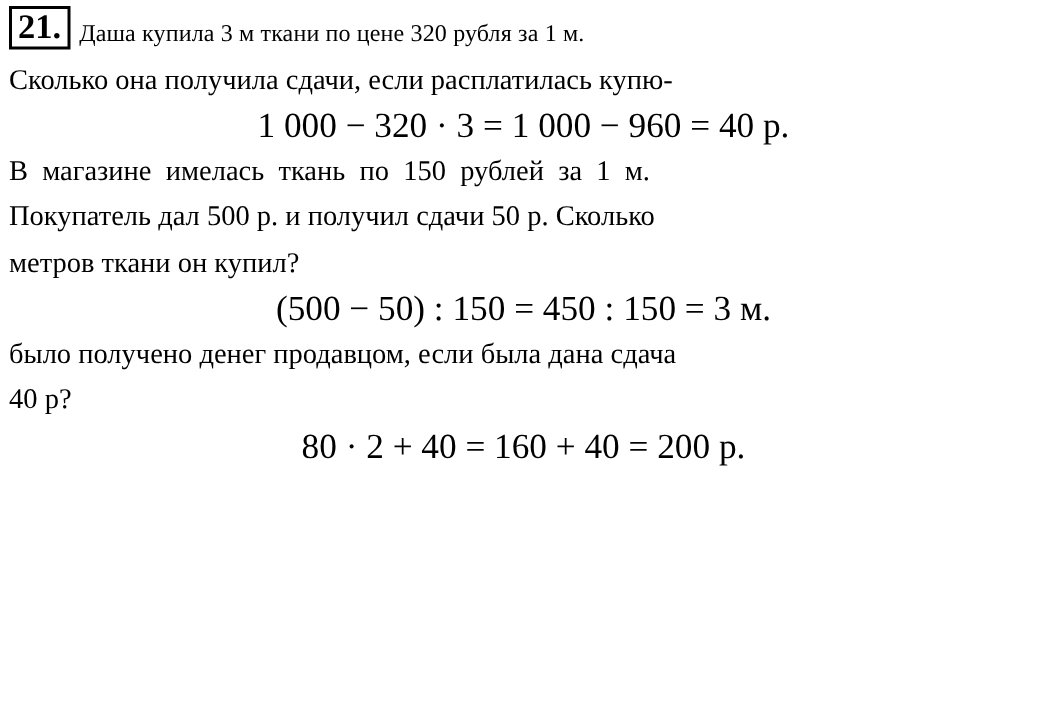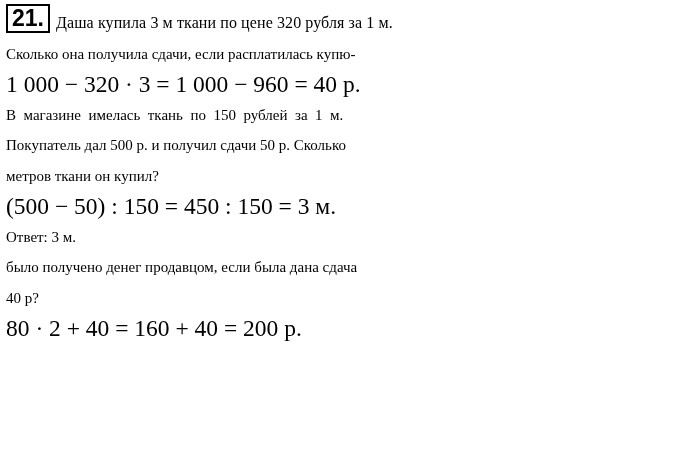--- a/index.html
+++ b/index.html
@@ -18,67 +18,67 @@
     position: relative;
     width: 700px;
     height: 469px;
     box-sizing: border-box;
     padding: 6px 8px 0 6px;
   }
   .task-number {
     display: inline-block;
     border: 2px solid #000;
     padding: 0px 4px 1px 4px;
-    font-family: Liberation Sans, sans-serif;
+    font-family: Liberation Serif, serif;
     font-weight: bold;
     font-size: 23px;
     line-height: 24px;
     vertical-align: middle;
     margin-right: 6px;
     position: relative;
     top: -2px;
   }
   .line {
-    font-size: 15px;
+    font-size: 19px;
     line-height: 30.5px;
     white-space: pre;
     letter-spacing: 0px;
   }
   .first-line {
     display: flex;
     align-items: baseline;
     white-space: nowrap;
   }
   .first-line .txt {
     font-size: 16px;
     line-height: 30.5px;
     letter-spacing: 0.1px;
   }
   .math {
     font-size: 23.5px;
     line-height: 30.5px;
     white-space: pre;
+    text-align: center;
   }
 </style>
 </head>
 <body>
 
 <div class="page">
 
   <div class="first-line">
     <span class="task-number">21.</span>
     <span class="txt">Даша купила 3 м ткани по цене 320 рубля за 1 м.</span>
   </div>
 
   <div class="line">Сколько она получила сдачи, если расплатилась купю-</div>
   <div class="math">1 000 − 320 · 3 = 1 000 − 960 = 40 р.</div>
 
   <div class="line">В  магазине  имелась  ткань  по  150  рублей  за  1  м.</div>
   <div class="line">Покупатель дал 500 р. и получил сдачи 50 р. Сколько</div>
   <div class="line">метров ткани он купил?</div>
   <div class="math">(500 − 50) : 150 = 450 : 150 = 3 м.</div>
-  <div class="line">Ответ: 3 м.</div>
 
   <div class="line">было получено денег продавцом, если была дана сдача</div>
   <div class="line">40 р?</div>
   <div class="math">80 · 2 + 40 = 160 + 40 = 200 р.</div>
 
 </div>
 
 </body></html>

